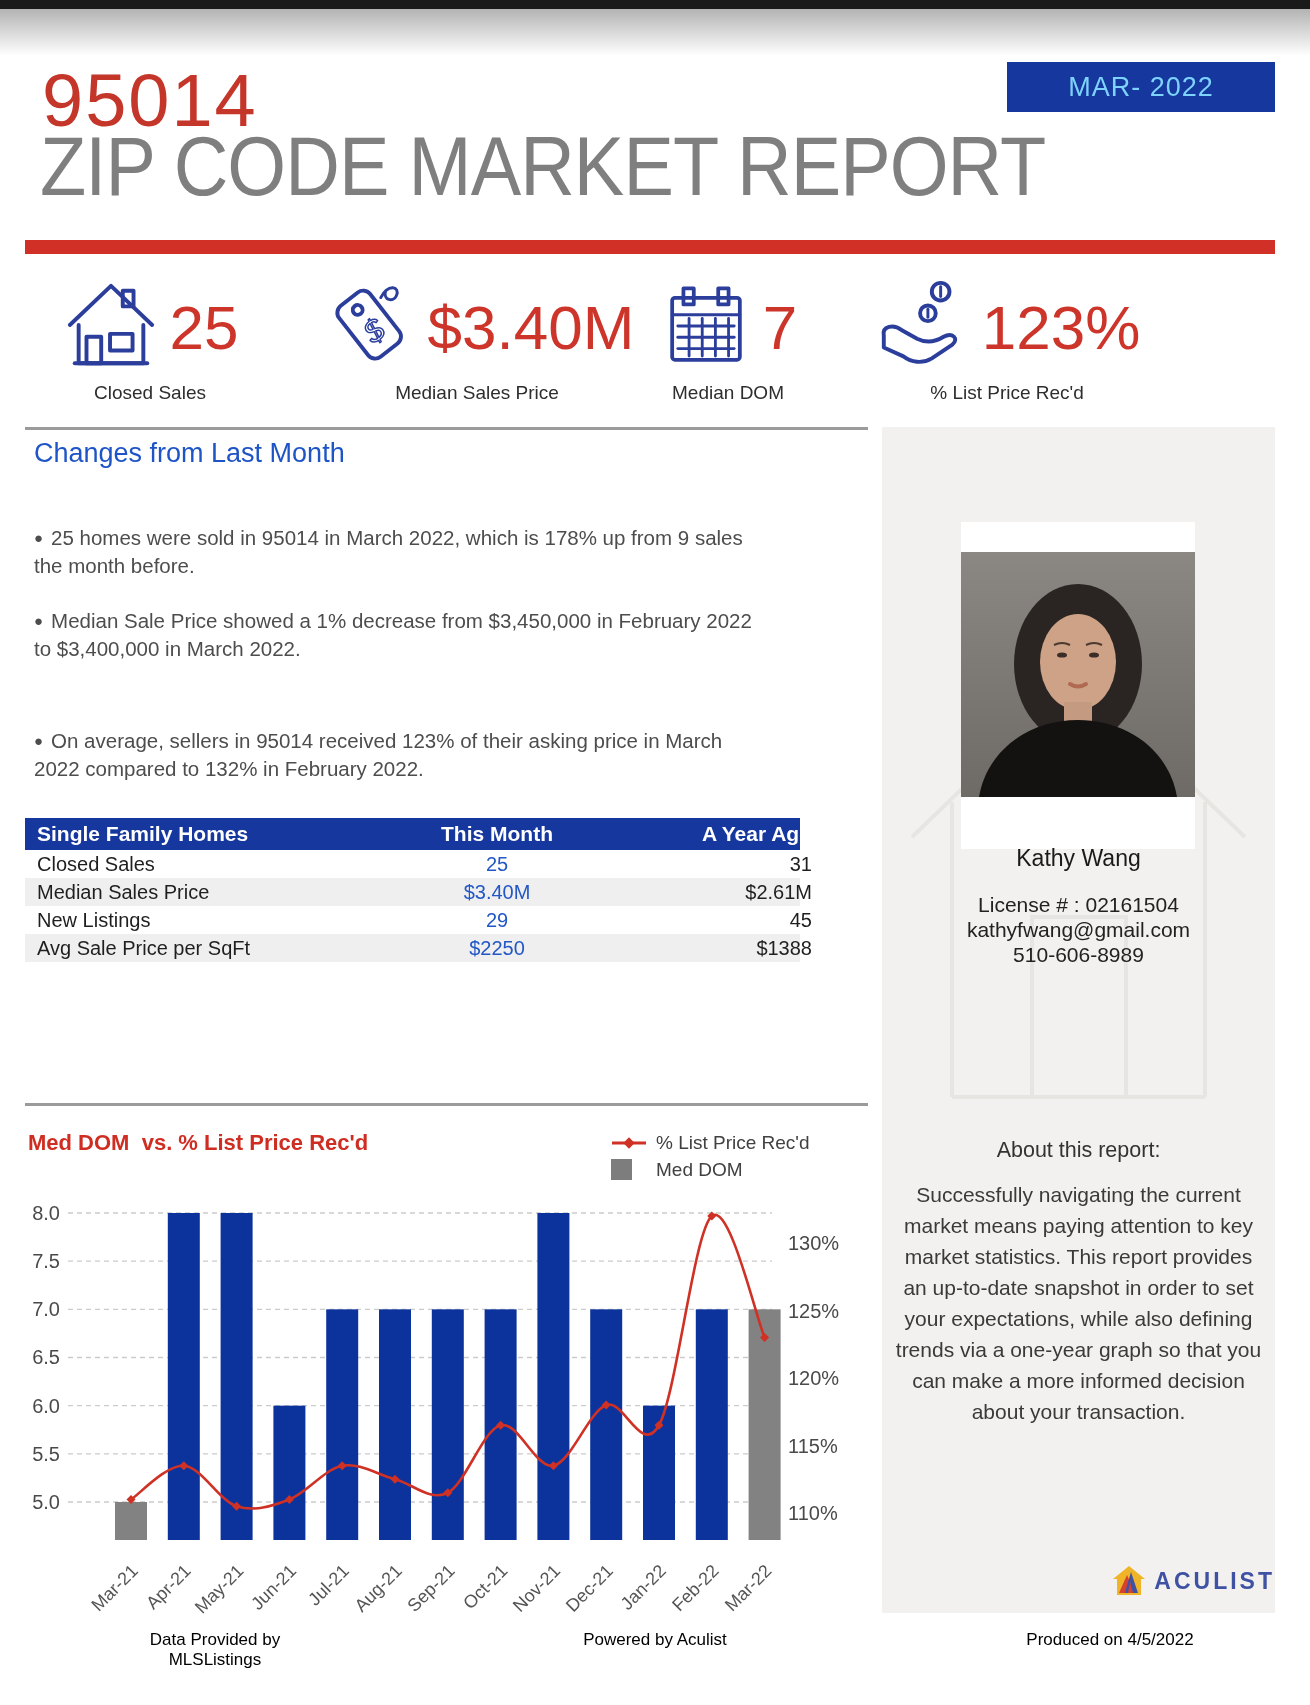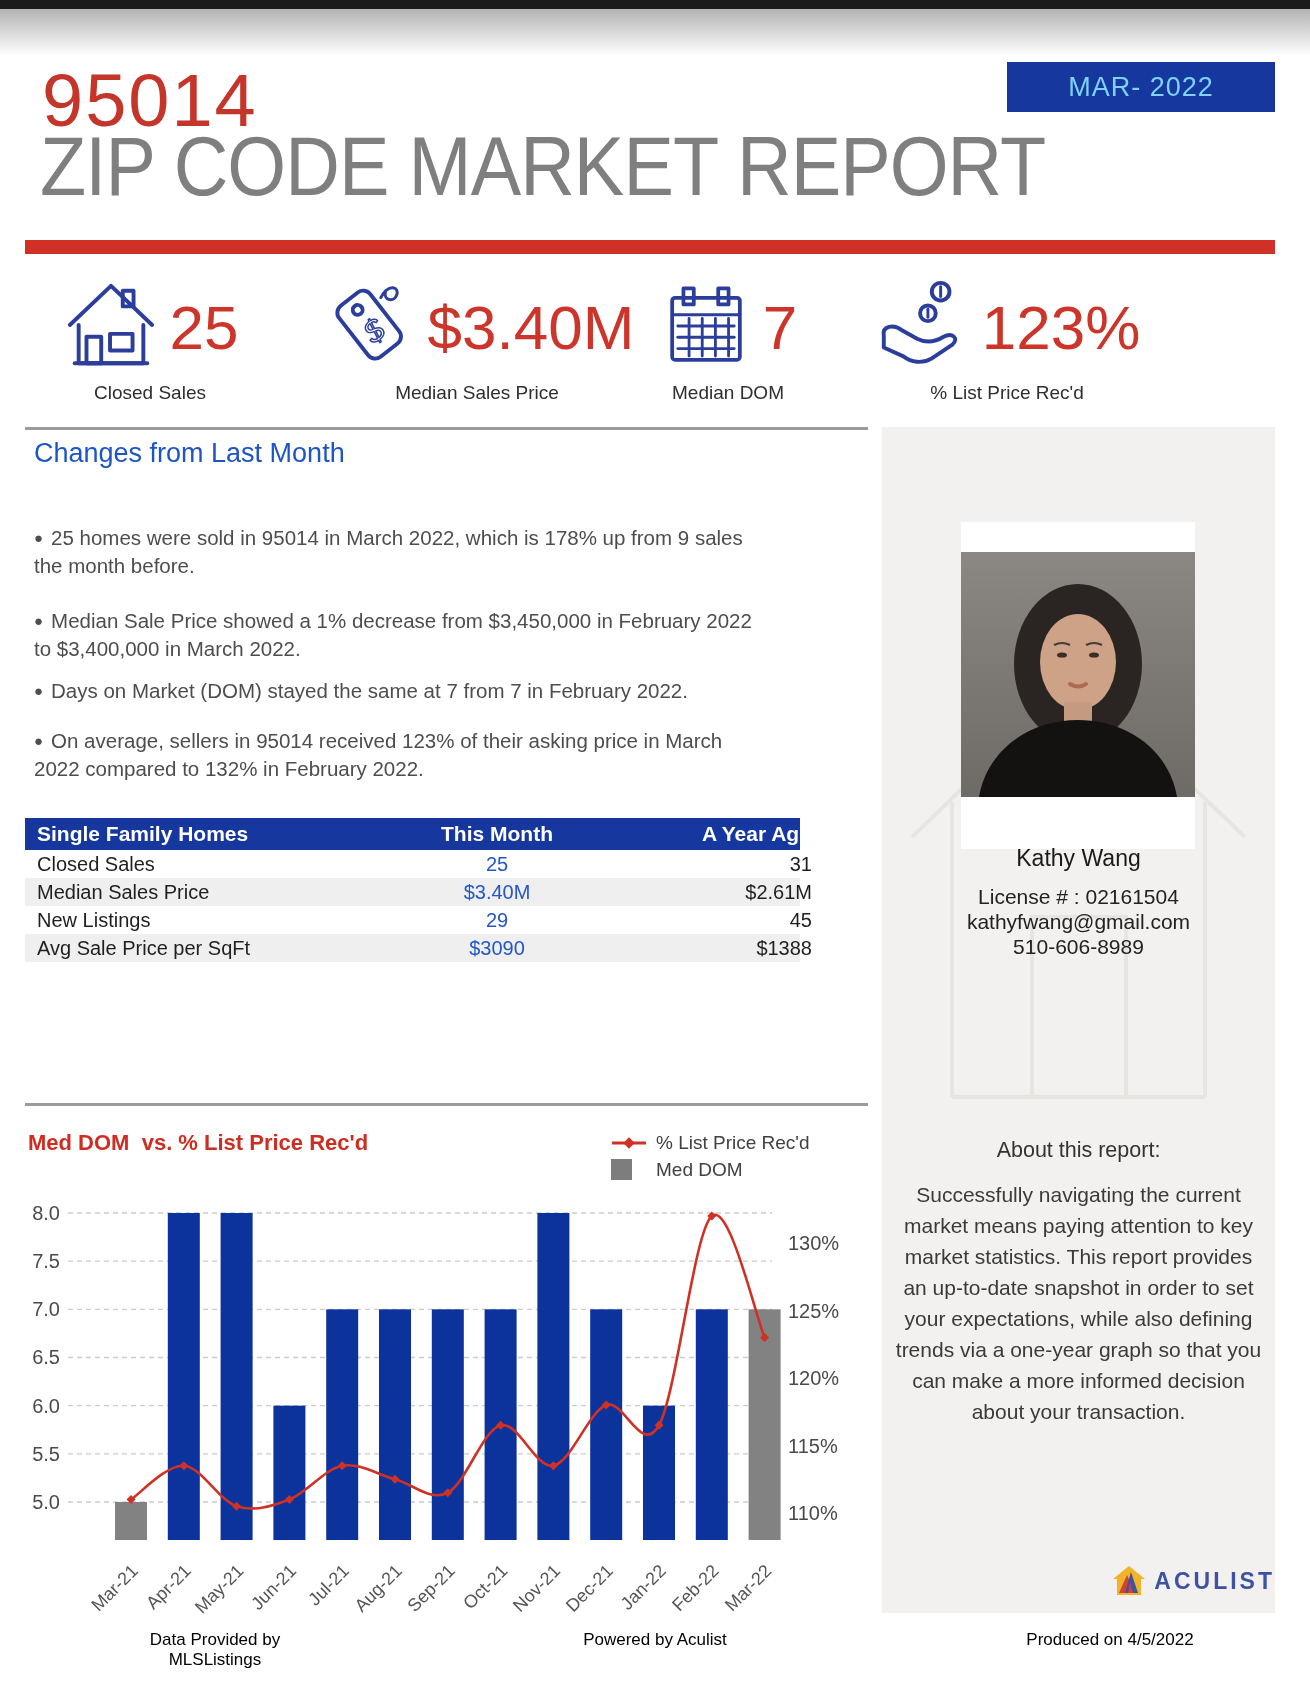--- a/index.html
+++ b/index.html
@@ -55,21 +55,21 @@
   .legend-row{display:flex;align-items:center;height:25px;}
   .legend-marker{width:42px;display:flex;justify-content:flex-start;align-items:center;}
   .legend-label{font-size:19px;color:#414141;margin-left:4px;white-space:nowrap;}
   #chart-svg{position:absolute;left:0;top:1120px;font-family:"Liberation Sans",sans-serif;}
 
   
   .sidebar{left:882px;top:427px;width:393px;height:1186px;background:#f2f1ef;}
   .wm{position:absolute;left:0;top:110px;opacity:.75;}
   .photo-frame{position:absolute;left:79px;top:95px;width:234px;background:#ffffff;padding:30px 0 48px 0;}
   .agent-block{position:absolute;left:0;top:418px;width:100%;text-align:center;color:#1a1a1a;}
-  .agent-name{font-size:23px;margin-bottom:12px;}
+  .agent-name{font-size:23px;margin-bottom:20px;}
   .agent-line{font-size:21px;line-height:25px;color:#222;}
   .agent-company{position:absolute;left:0;top:603px;width:100%;text-align:center;font-size:21px;color:#222;}
   .about-heading{position:absolute;left:0;top:711px;width:100%;text-align:center;font-size:21.5px;color:#333;}
   .about-body{position:absolute;left:12px;top:752px;width:369px;text-align:center;
               font-size:21px;line-height:31px;color:#3a3a3a;}
   .logo{position:absolute;left:0;top:1138px;width:100%;display:flex;align-items:center;justify-content:flex-end;gap:7px;}
   .logo-text{font-size:23px;font-weight:bold;color:#3f51a3;letter-spacing:3px;}
 
   
   .foot{top:1630px;font-size:17px;color:#000;text-align:center;}
@@ -161,21 +161,20 @@
     </div>
     <div class="stat-label">% List Price Rec'd</div>
   </div>
 
   <div class="abs divider d1"></div>
 
   <div class="abs changes-heading">Changes from Last Month</div>
 
   <p class="abs bullet b1"><span class="dot">●</span><span>25 homes were sold in 95014 in March 2022, which is 178% up from 9 sales the month before.</span></p>
   <p class="abs bullet b2"><span class="dot">●</span><span>Median Sale Price showed a 1% decrease  from $3,450,000 in February 2022 to $3,400,000 in March 2022.</span></p>
-  <p class="abs bullet b3"><span class="dot">●</span><span>Days on Market (DOM) stayed the same at 7 from 7 in February 2022.</span></p>
   <p class="abs bullet b4"><span class="dot">●</span><span>On average, sellers in 95014 received 123% of their asking price in March 2022 compared to 132% in February 2022.</span></p>
 
   <div class="abs sfh-table">
     <div class="t-row t-head">
       <div class="t-c1">Single Family Homes</div>
       <div class="t-c2">This Month</div>
       <div class="t-c3">A Year Ago</div>
     </div>
     <div class="t-row">
       <div class="t-c1">Closed Sales</div>
@@ -187,21 +186,21 @@
       <div class="t-c2">$3.40M</div>
       <div class="t-c3">$2.61M</div>
     </div>
     <div class="t-row">
       <div class="t-c1">New Listings</div>
       <div class="t-c2">29</div>
       <div class="t-c3">45</div>
     </div>
     <div class="t-row alt">
       <div class="t-c1">Avg Sale Price per SqFt</div>
-      <div class="t-c2">$3090</div>
+      <div class="t-c2">$2250</div>
       <div class="t-c3">$1388</div>
     </div>
   </div>
 
   <div class="abs divider d2"></div>
 
   <div class="abs chart-title">Med DOM  vs. % List Price Rec'd</div>
 
   <div class="abs legend">
     <div class="legend-row">

